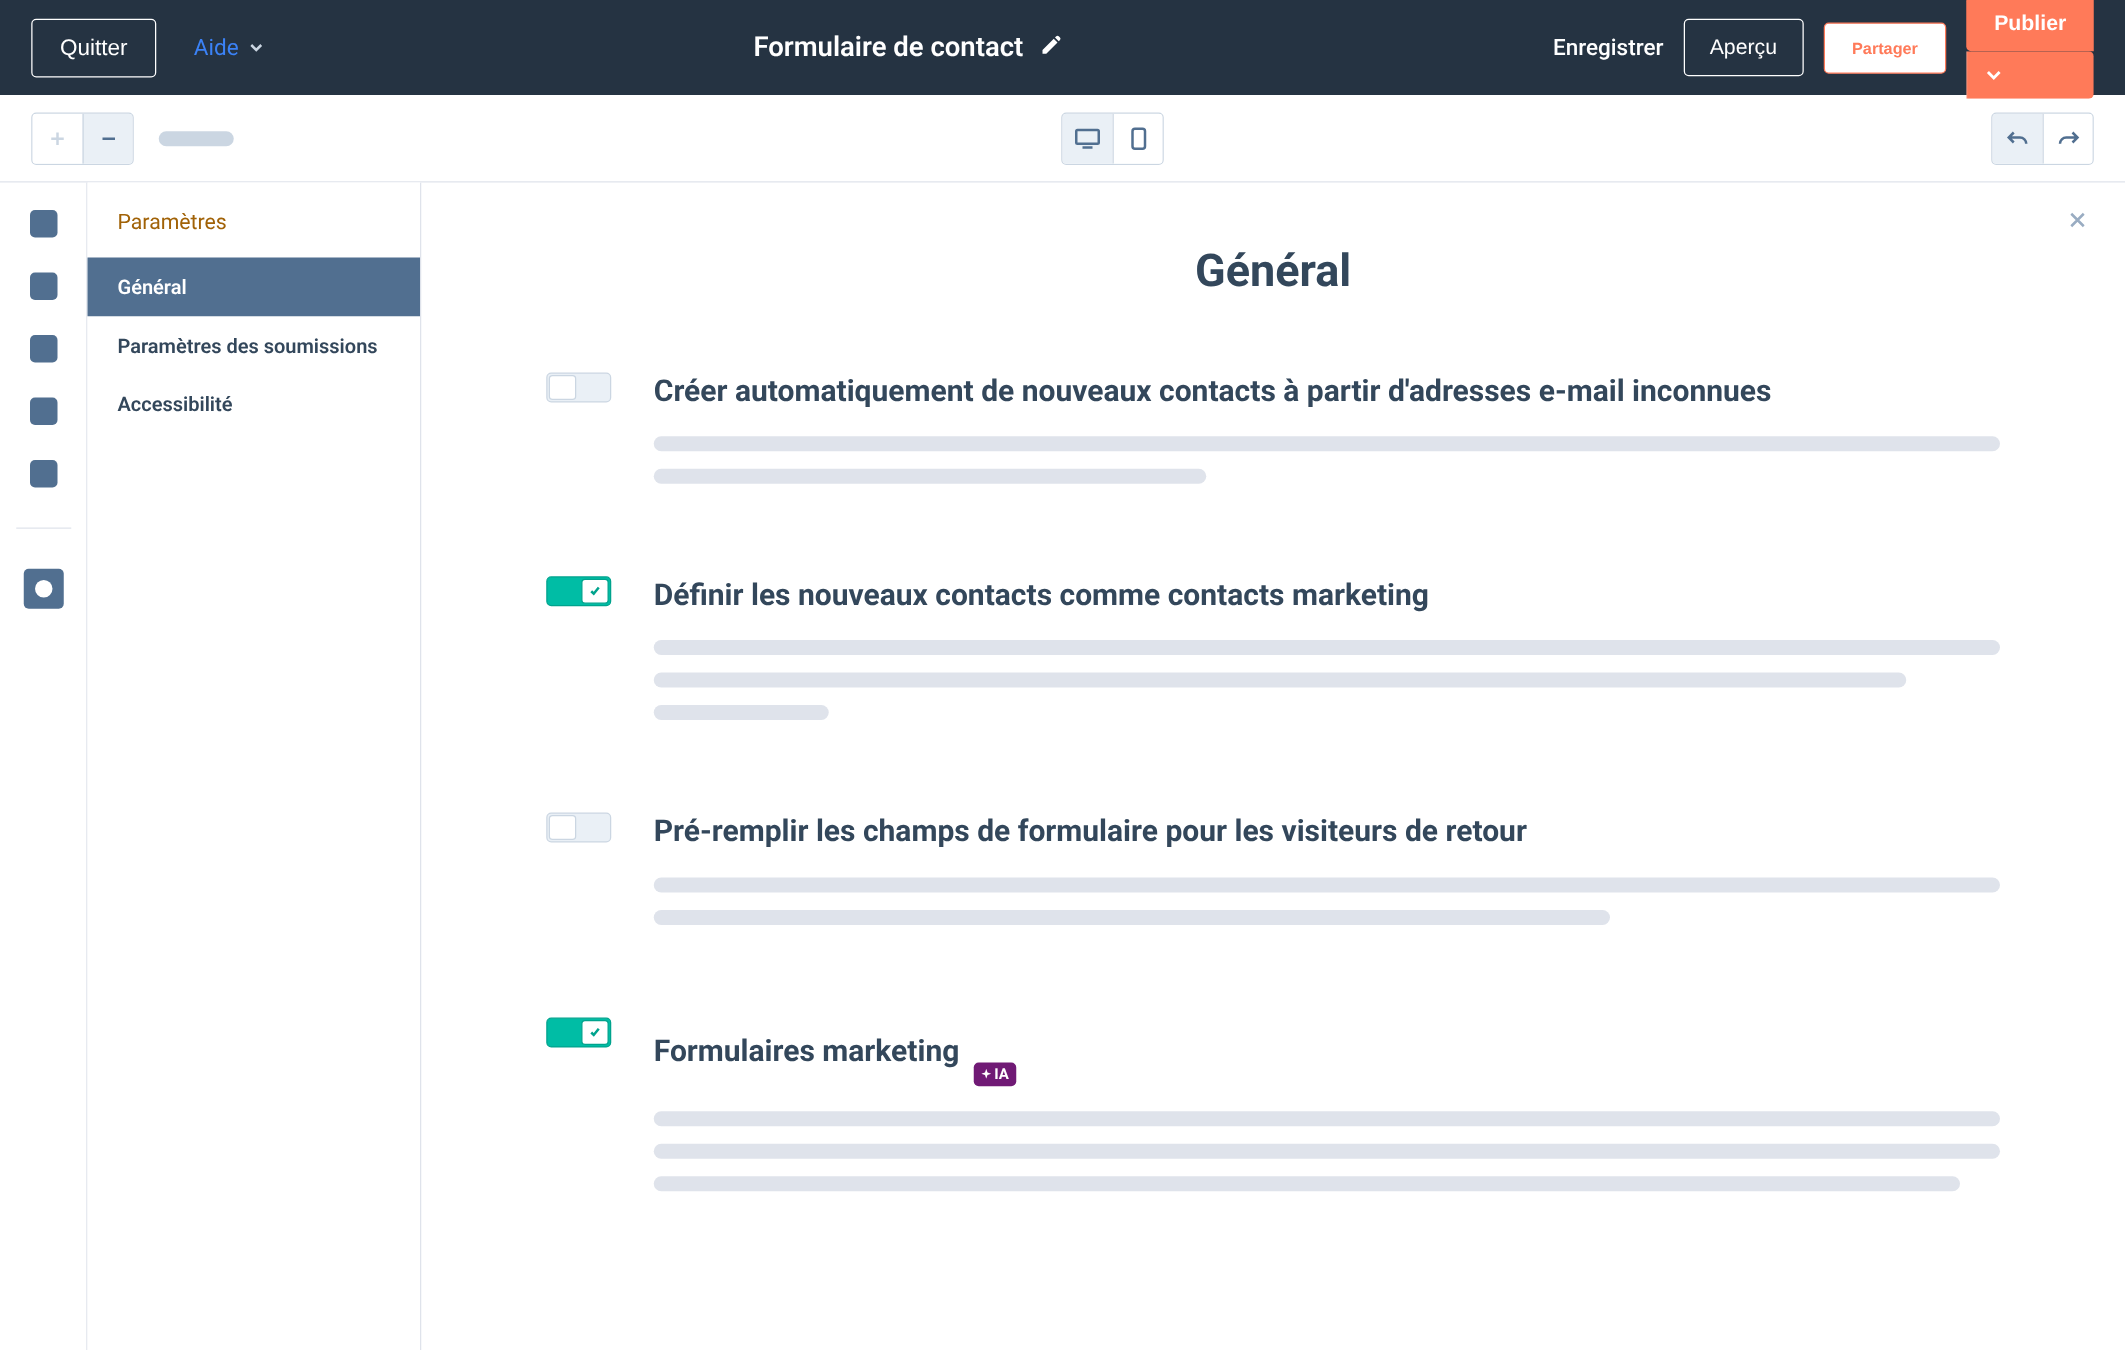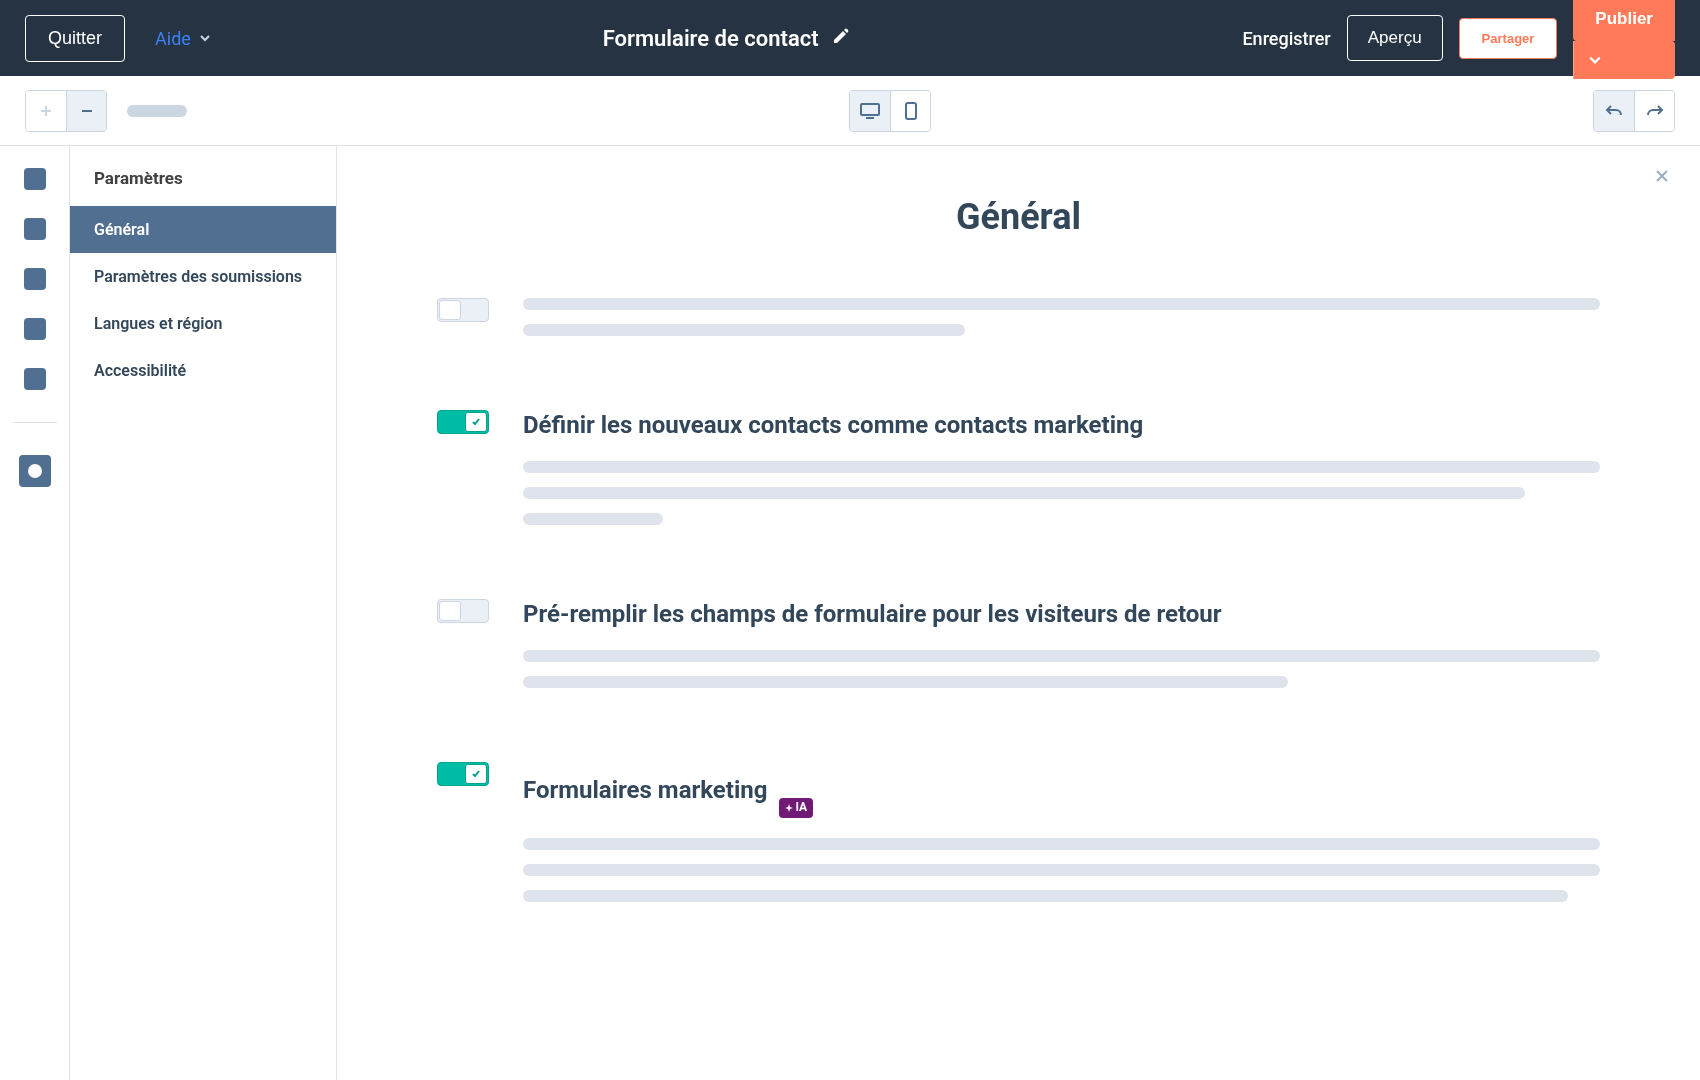--- a/index.html
+++ b/index.html
@@ -31,21 +31,21 @@
 
 
 .body-grid { display: flex; height: calc(1080px - 76px - 70px); }
 .rail { width: 70px; border-right: 1px solid #dfe3eb; display: flex; flex-direction: column; align-items: center; padding-top: 22px; gap: 28px; }
 .rail-item { width: 22px; height: 22px; background: #516f90; border-radius: 4px; cursor: pointer; }
 .rail-divider { width: 44px; height: 1px; background: #dfe3eb; margin: 4px 0; }
 .rail-item.active-wrap { width: 32px; height: 32px; background: #516f90; border-radius: 4px; display:flex; align-items:center; justify-content:center; }
 .rail-item.active-wrap .inner { width: 14px; height: 14px; background:#fff; border-radius:50%; }
 
 .side-panel { width: 267px; border-right: 1px solid #dfe3eb; background:#fff; }
-.side-header { font-weight: 700; font-size: 17px; padding: 22px 24px 18px; color:#404040; }
+.side-header { font-weight: 400; font-size: 17px; padding: 22px 24px 18px; color:#a16207; }
 .side-nav-item { padding: 14px 24px; font-size: 16px; color: #33475b; cursor: pointer; font-weight: 600; }
 .side-nav-item.active { background: #516f90; color: #fff; }
 
 .main { flex: 1; position: relative; padding: 50px 100px; overflow-y: auto; }
 .close-x { position: absolute; top: 22px; right: 30px; cursor: pointer; color: #7c98b6; font-size: 20px; }
 .page-title { text-align: center; font-size: 36px; font-weight: 700; color: #33475b; margin-bottom: 60px; }
 
 .setting-row { display: flex; gap: 34px; margin-bottom: 60px; }
 .toggle { flex-shrink: 0; width: 52px; height: 24px; background: #eaf0f6; border: 1px solid #cbd6e2; border-radius: 4px; position: relative; cursor: pointer; }
 .toggle .knob { position: absolute; width: 22px; height: 20px; background: #fff; border: 1px solid #cbd6e2; border-radius: 3px; top: 1px; left: 1px; }
@@ -150,38 +150,40 @@
     <div class="rail-divider"></div>
     <div class="rail-item active-wrap">
         <div class="inner"></div>
       </div>
   </div>
 
   <div class="side-panel">
     <div class="side-header">Paramètres</div>
     <div class="side-nav-item active">Général</div>
     <div class="side-nav-item">Paramètres des soumissions</div>
-    <div class="side-nav-item">Langues et région</div>
     <div class="side-nav-item">Accessibilité</div>
   </div>
 
   <div class="main">
     <div class="close-x">
       <svg width="16" height="16" viewBox="0 0 16 16">
           <path d="M3 3l10 10M13 3L3 13" stroke="#99acc2" stroke-width="2"></path>
         </svg>
     </div>
     <h1 class="page-title">Général</h1>
 
     <div id="settings-container">
         <div class="setting-row">
           <div class="toggle">
             <div class="knob"></div>
           </div>
           <div class="setting-body">
+            <div class="setting-title">
+              <span>Créer automatiquement de nouveaux contacts à partir d'adresses e-mail inconnues</span>
+            </div>
             <div class="ph-line" style="width: 100%;"></div>
             <div class="ph-line" style="width: 41%;"></div>
           </div>
         </div>
         <div class="setting-row">
           <div class="toggle on">
             <div class="knob">
               <svg width="10" height="10" viewBox="0 0 10 10">
                 <path d="M2 5l2 2 4-5" stroke="#00a38d" stroke-width="2" fill="none"></path>
               </svg>

